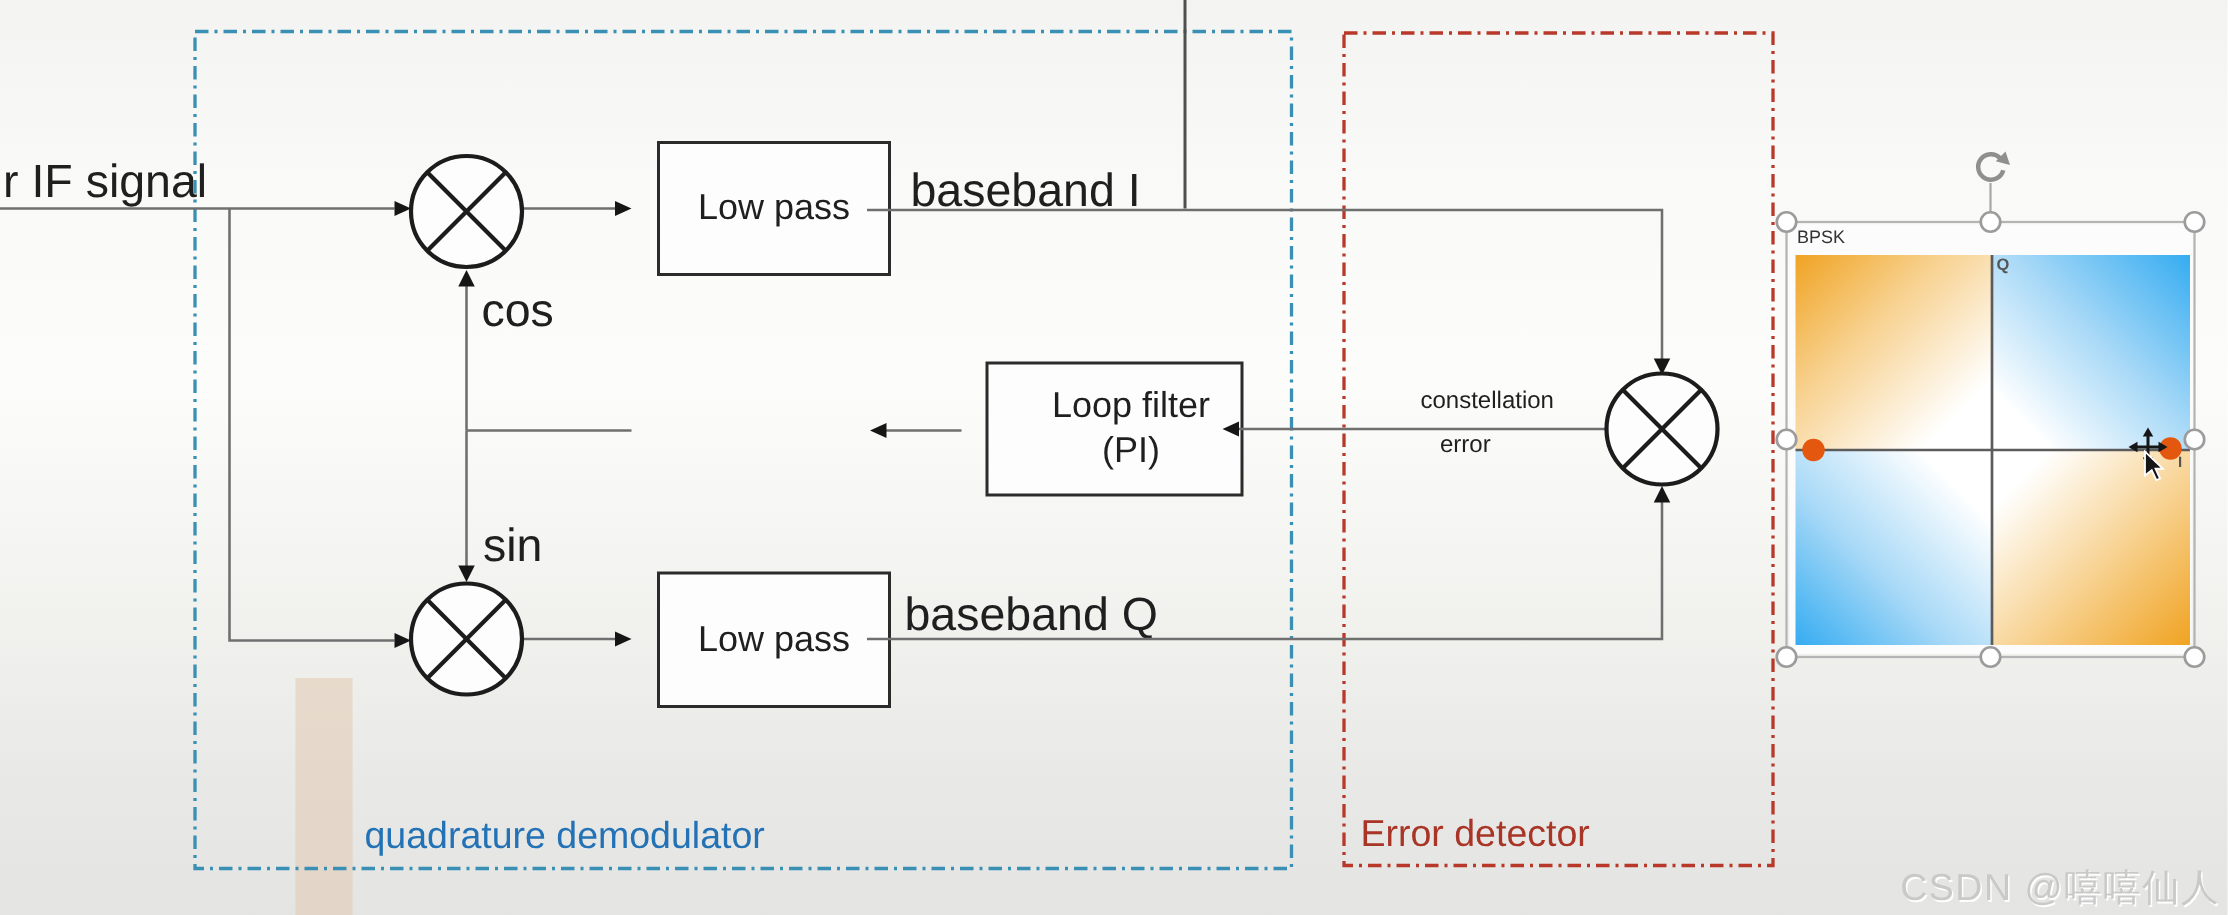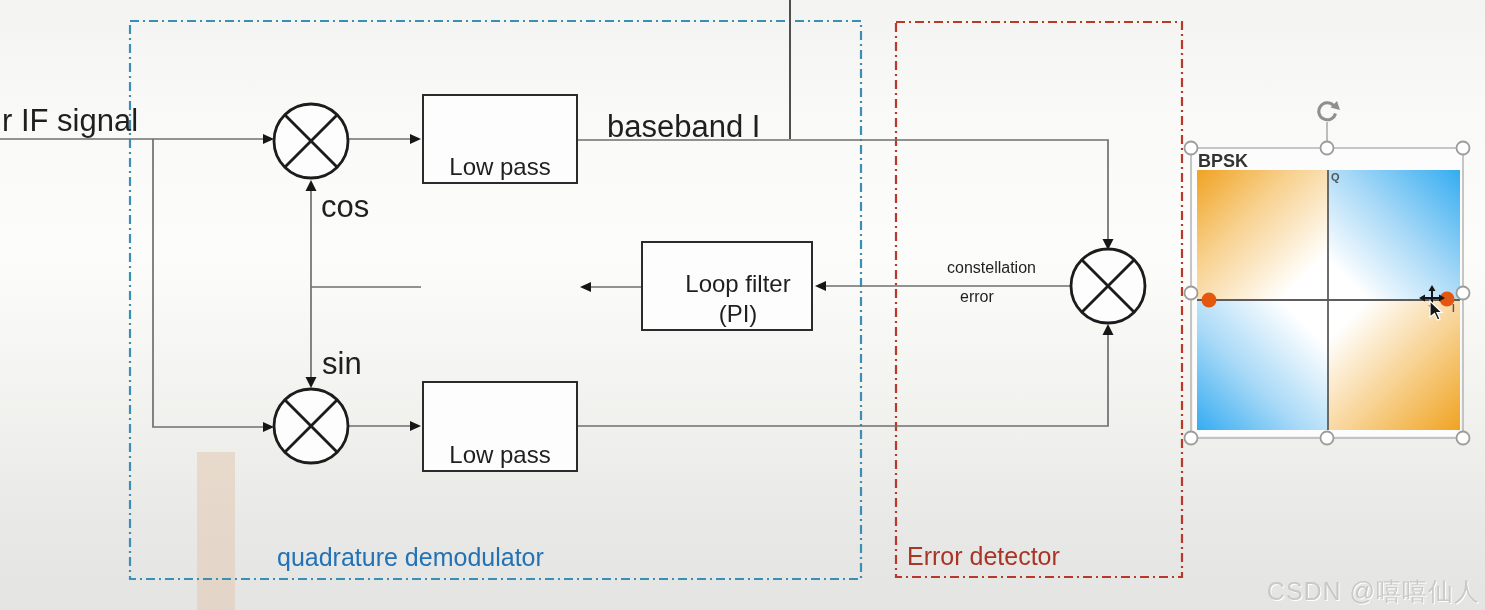--- a/index.html
+++ b/index.html
@@ -5,36 +5,36 @@
   html,body{margin:0;padding:0;}
   body{font-family:"Liberation Sans",sans-serif;}
   .stage{
     position:relative;width:1485px;height:610px;overflow:hidden;
     background:linear-gradient(180deg,#f3f3f1 0%,#f9f9f7 18%,#fcfcfa 42%,#f1f1ee 68%,#e8e8e6 86%,#e4e4e2 100%);
   }
   .abs{position:absolute;}
   .tan-stripe{left:197px;top:452px;width:38px;height:158px;background:rgba(225,198,172,.5);}
   .block{
     box-sizing:border-box;border:2.2px solid #2b2b2b;background:#fdfdfd;
-    display:flex;align-items:center;justify-content:flex-end;flex-direction:column;
-    font-size:24px;color:#1f1f1f;text-align:center;line-height:1.25;
+    display:flex;align-items:center;justify-content:center;flex-direction:column;
+    font-size:24px;color:#1f1f1f;text-align:center;line-height:1.25;margin-left:16px;
   }
   .lbl{font-size:31px;color:#1f1f1f;white-space:nowrap;}
   .lbl-sm{font-size:16px;color:#1f1f1f;white-space:nowrap;}
   .group-lbl{font-size:25px;font-weight:500;white-space:nowrap;}
-  .q-demod-lbl{color:#2272b5;margin-left:34px;}
+  .q-demod-lbl{color:#2272b5;}
   .err-det-lbl{color:#a93527;}
   .overlay{position:absolute;left:0;top:0;width:1485px;height:610px;pointer-events:none;}
   .const-bg{left:1193px;top:150px;width:268px;height:286px;background:#fcfcfc;}
   .quad{position:absolute;}
   .quad-tl{left:1197px;top:170px;width:131px;height:130px;background:linear-gradient(135deg,#f0a322 0%,#f7cf8a 35%,#ffffff 82%);}
   .quad-tr{left:1328px;top:170px;width:132px;height:130px;background:linear-gradient(225deg,#35acf1 0%,#a8d9f7 45%,#ffffff 85%);}
   .quad-bl{left:1197px;top:300px;width:131px;height:130px;background:linear-gradient(45deg,#35acf1 0%,#a8d9f7 40%,#ffffff 82%);}
   .quad-br{left:1328px;top:300px;width:132px;height:130px;background:linear-gradient(315deg,#f0a322 0%,#f7cf8a 40%,#ffffff 85%);}
-  .bpsk-lbl{left:1198px;top:151px;font-size:18px;font-weight:bold;color:#333;}
+  .bpsk-lbl{left:1198px;top:151px;font-size:12px;font-weight:normal;color:#333;}
   .axis-lbl{font-size:11px;color:#555;font-weight:bold;}
   .watermark{
     right:5px;top:575px;font-size:25px;color:#c9c9c9;letter-spacing:1px;
     text-shadow:1px 1px 0 #ffffff;white-space:nowrap;
   }
 </style>
 </head>
 <body>
 
 <div class="stage">
@@ -58,20 +58,21 @@
     <span>(PI)</span>
   </div>
   <div class="abs block" style="left:422px;top:381px;width:156px;height:91px;">
     <span>Low pass</span>
   </div>
 
   <div class="abs lbl" style="left:2px;top:103px;">r IF signal</div>
   <div class="abs lbl" style="left:321px;top:189px;">cos</div>
   <div class="abs lbl" style="left:322px;top:346px;">sin</div>
   <div class="abs lbl" style="left:607px;top:109px;">baseband I</div>
+  <div class="abs lbl" style="left:603px;top:392px;">baseband Q</div>
   <div class="abs lbl-sm" style="left:947px;top:259px;">constellation</div>
   <div class="abs lbl-sm" style="left:928px;top:288px;margin-left:32px;">error</div>
   <div class="abs group-lbl q-demod-lbl" style="left:243px;top:543px;">quadrature demodulator</div>
   <div class="abs group-lbl err-det-lbl" style="left:907px;top:542px;">Error detector</div>
 
   <svg class="overlay" viewBox="0 0 1485 610">
 
     <rect x="130" y="21" width="731" height="558" fill="none" stroke="#3a8fb5" stroke-width="2.2" stroke-dasharray="9 4 2 4"></rect>
     <rect x="896" y="22" width="286" height="555" fill="none" stroke="#b8382a" stroke-width="2.2" stroke-dasharray="9 4 2 4"></rect>
 

